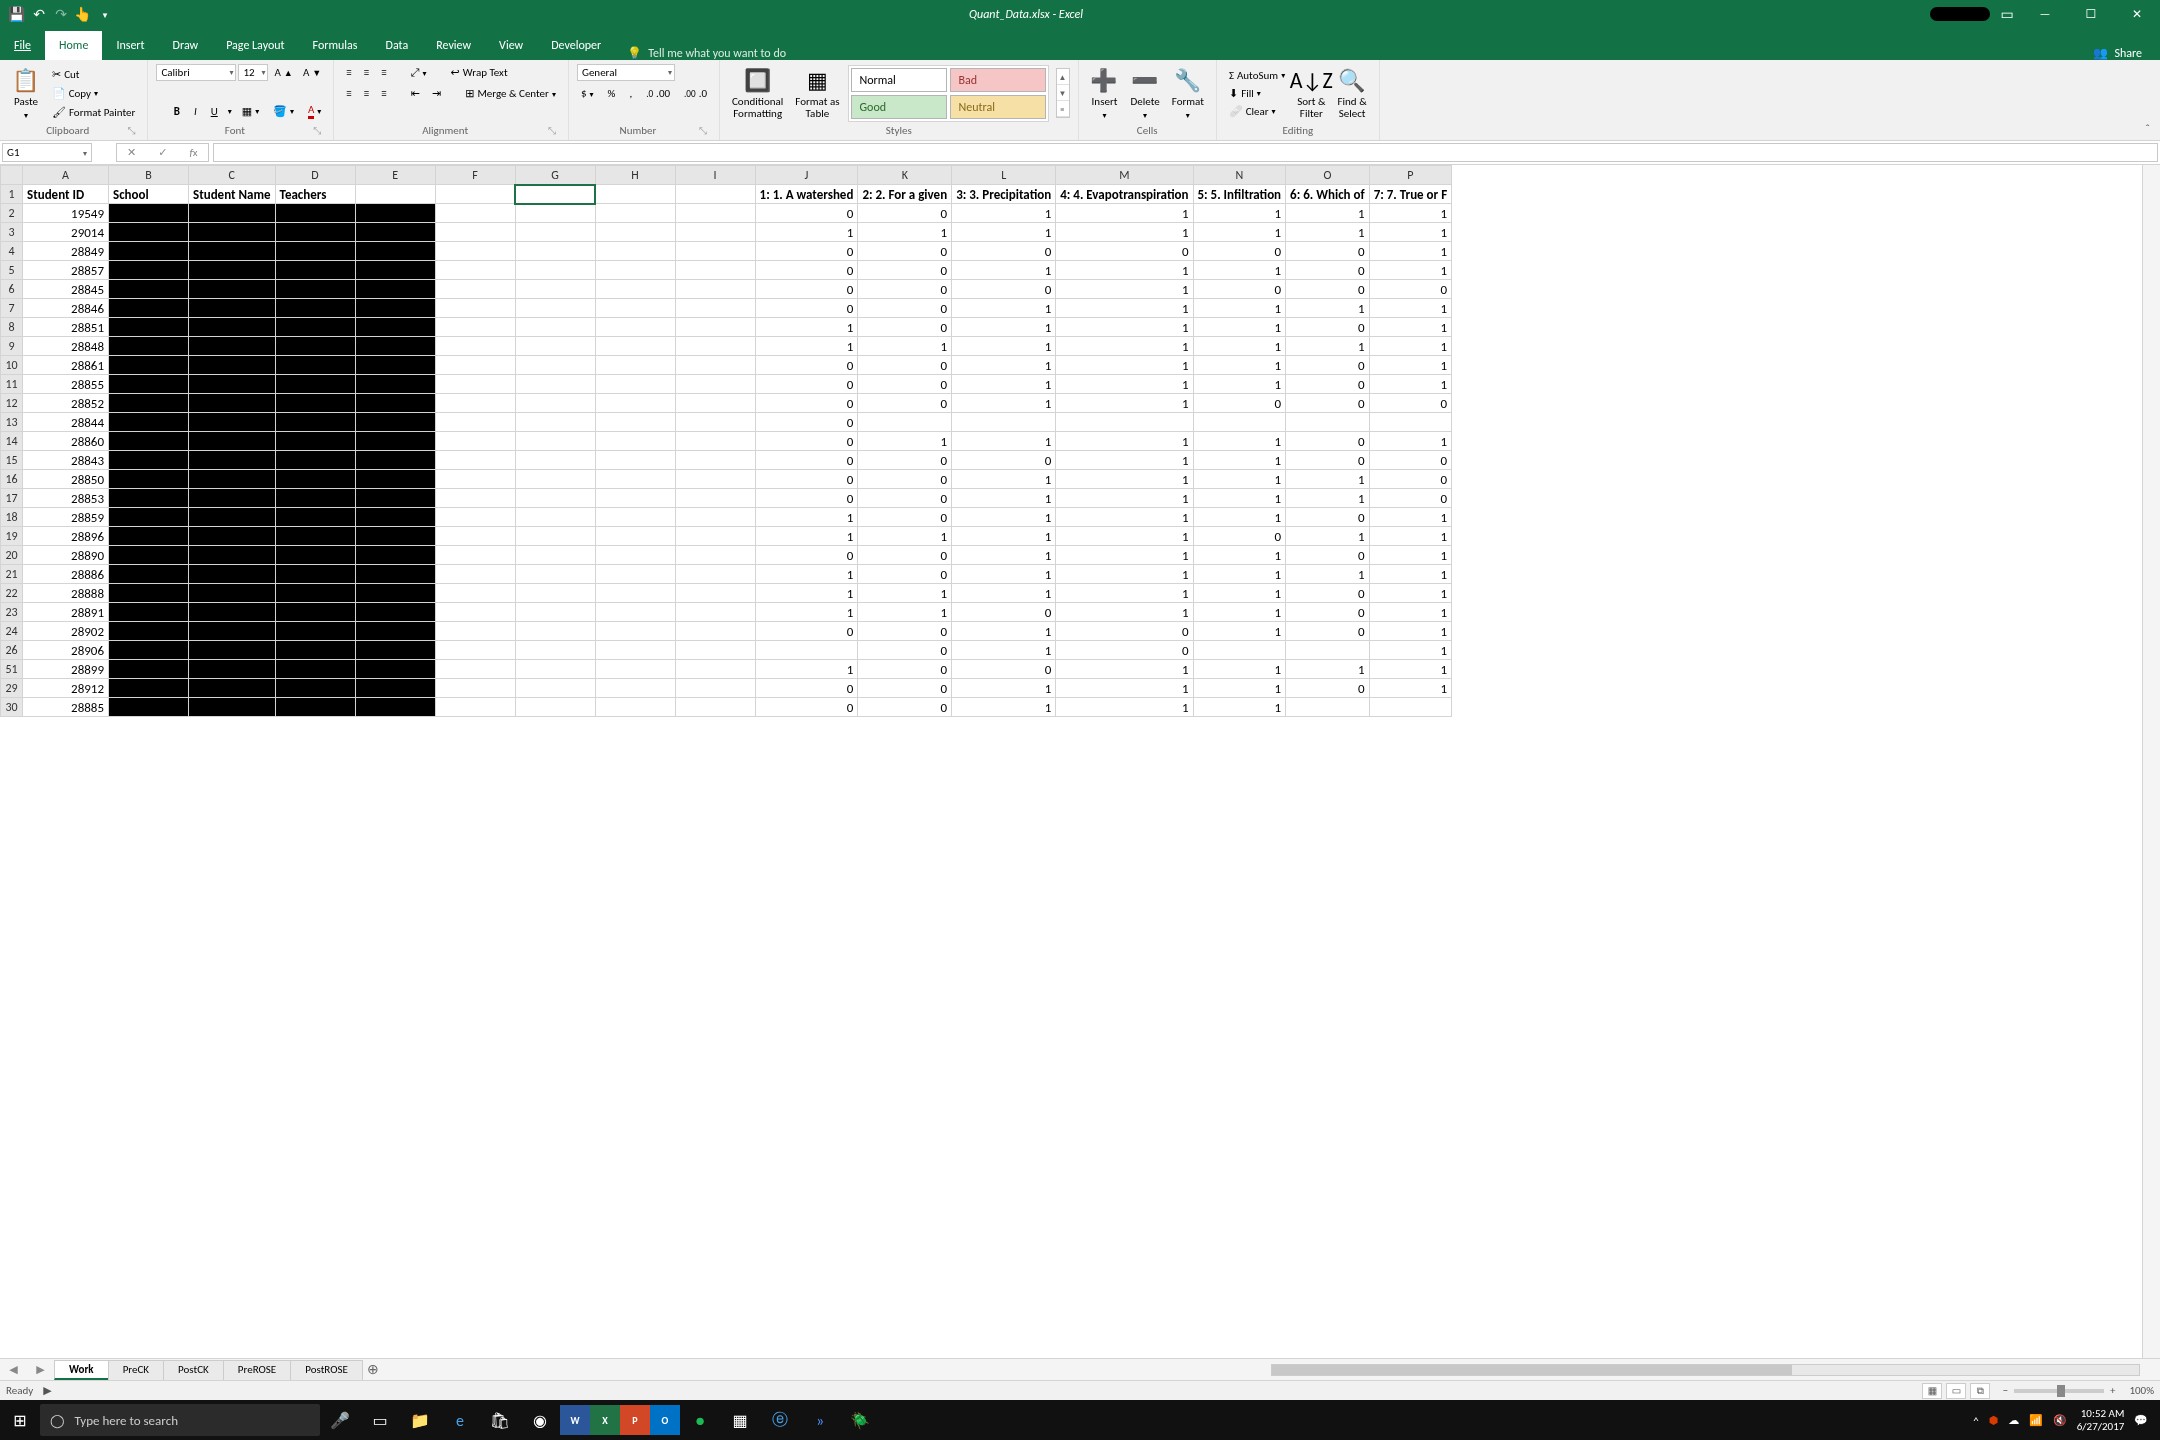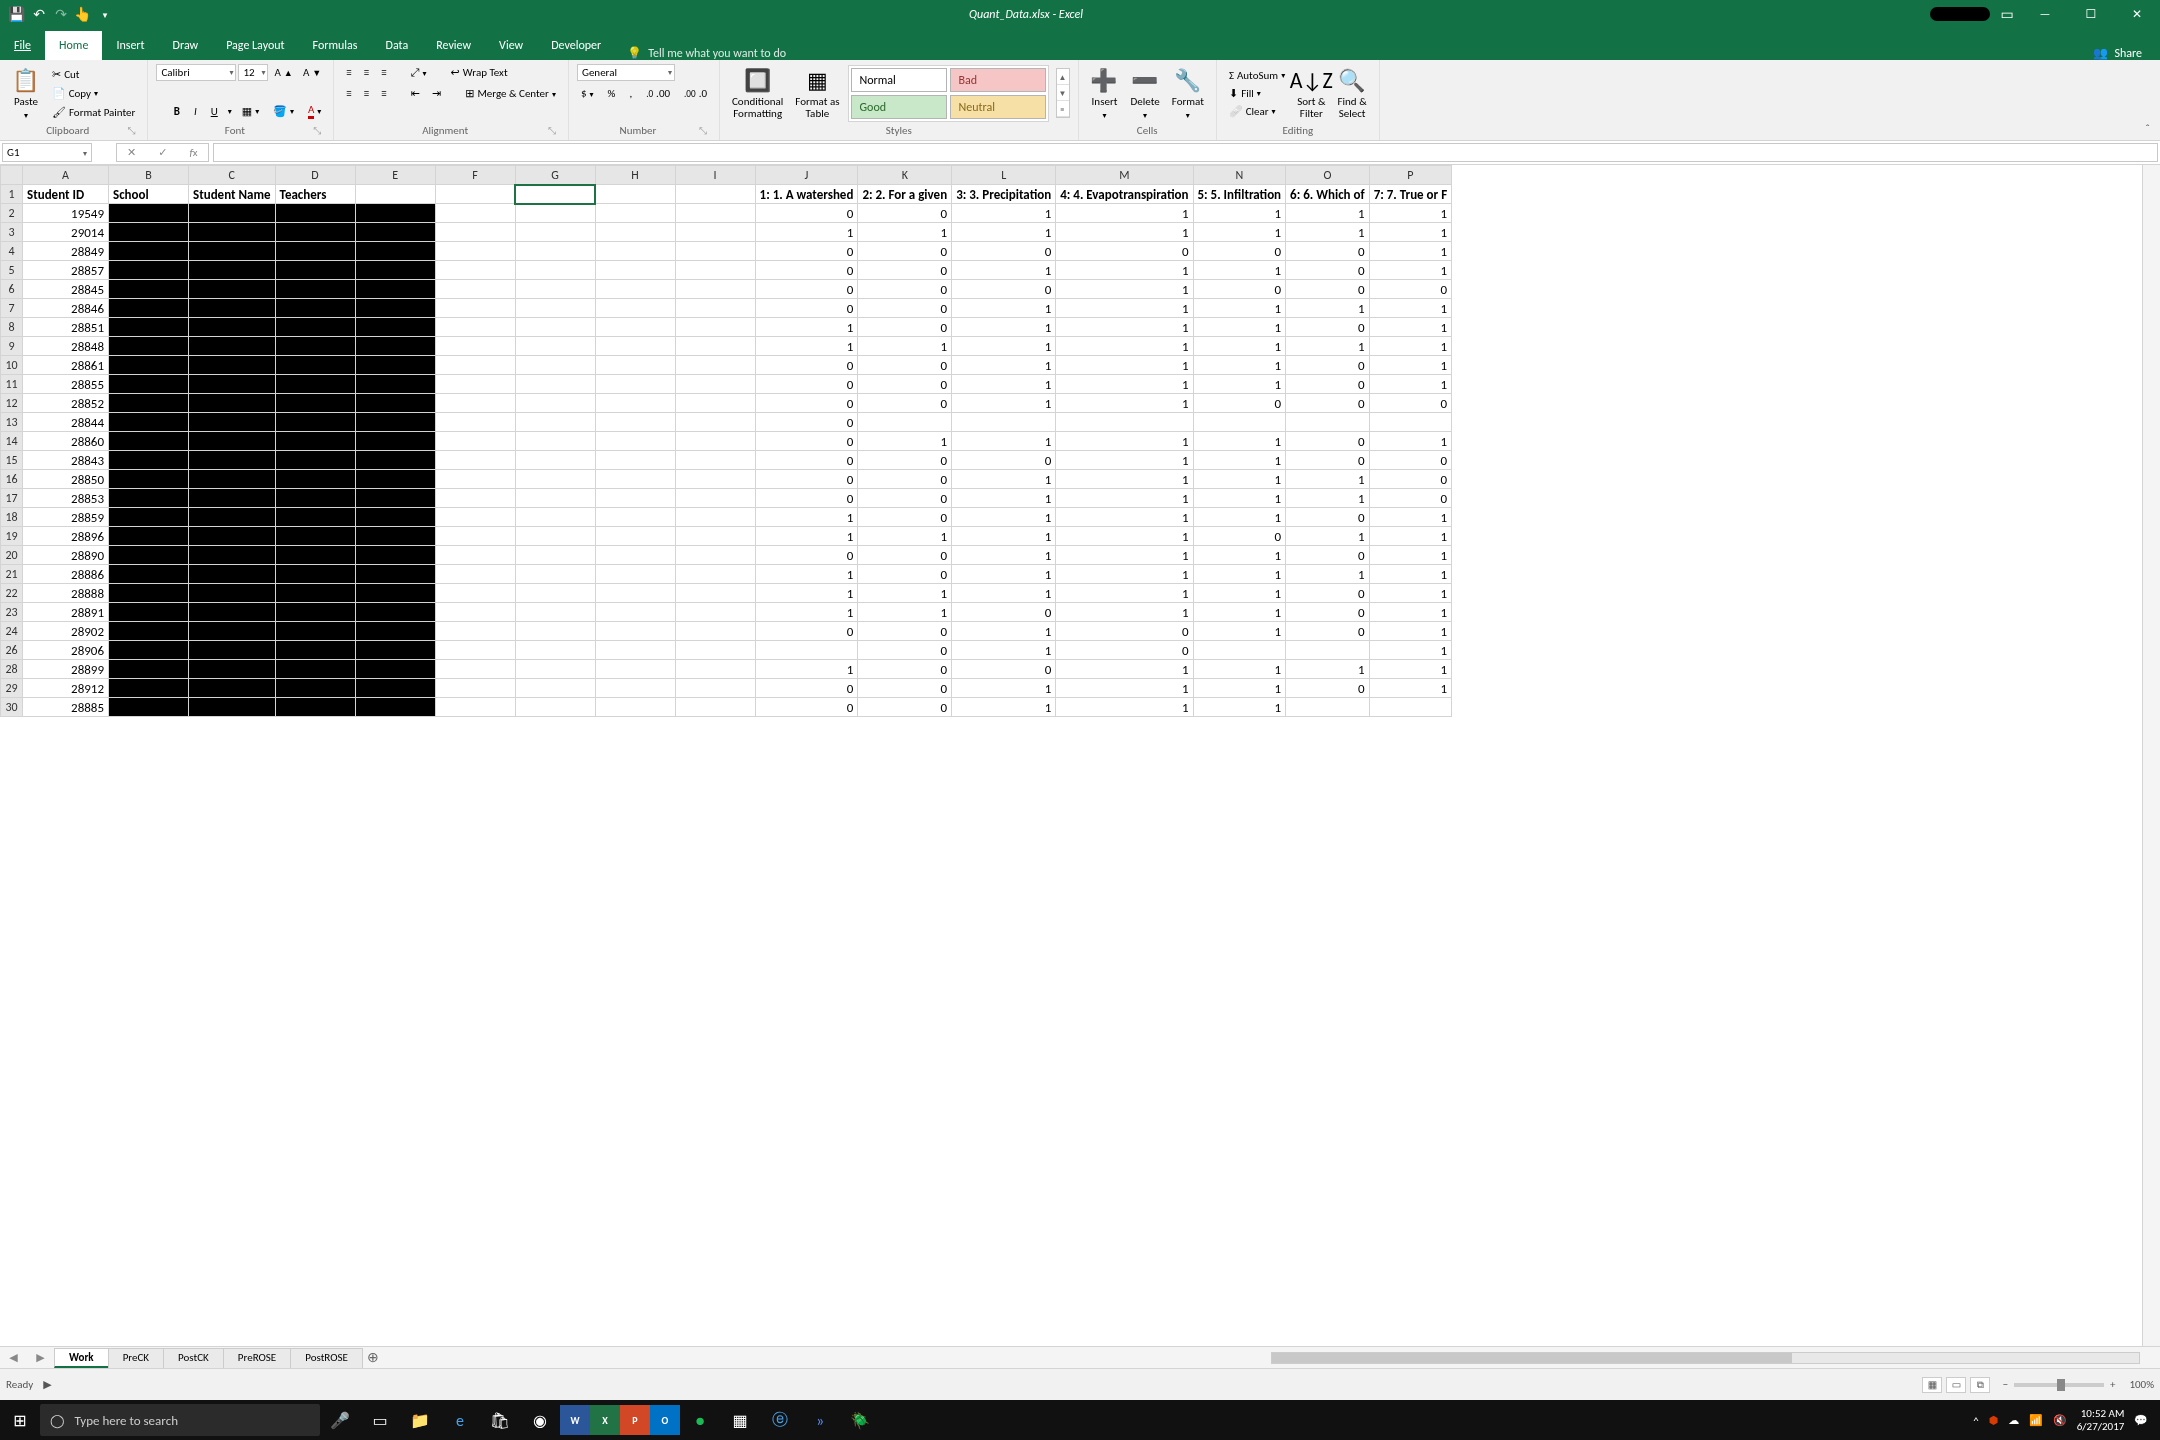--- a/index.html
+++ b/index.html
@@ -77,21 +77,21 @@
 .tabsarea { display: flex; align-items: center; height: 22px; border-top: 1px solid #d4d4d4; background: #f4f4f4; font-size: 11px; }
 .nav-arrows { width: 54px; display: flex; justify-content: space-around; color: #888; }
 .sheettab { padding: 2px 14px; background: #fff; border: 1px solid #ccc; border-bottom: none; margin-right: -1px; cursor: pointer; }
 .sheettab.active { background: #fff; font-weight: bold; border-bottom: 2px solid #127246; }
 .sheettab.inactive { background: #eaeaea; }
 .addtab { width: 22px; text-align: center; color: #666; font-size: 14px; }
 .hscroll-placeholder { flex: 1; margin: 2px 20px 2px 20px; height: 12px; background: #e8e8e8; border: 1px solid #ccc; position: relative; }
 .hscroll-thumb { position: absolute; height: 100%; background: #c8c8c8; left: 0; width: 60%; }
 
 
-.statusbar { height: 32px; background: #f1f1f1; border-top: 1px solid #d4d4d4; display: flex; align-items: center; padding: 0 6px; font-size: 11px; color: #555; }
+.statusbar { height: 20px; background: #f1f1f1; border-top: 1px solid #d4d4d4; display: flex; align-items: center; padding: 0 6px; font-size: 11px; color: #555; }
 .statusbar .spacer { flex: 1; }
 .view-btns { display: flex; gap: 4px; margin-right: 12px; }
 .view-btn { width: 20px; height: 16px; border: 1px solid #ccc; background: #fff; font-size: 10px; display: flex; align-items: center; justify-content: center; }
 .zoom { display: flex; align-items: center; gap: 6px; }
 .zoom-track { width: 90px; height: 4px; background: #ccc; position: relative; }
 .zoom-thumb { width: 8px; height: 12px; background: #888; position: absolute; top: -4px; left: 48%; }
 
 
 .taskbar { height: 40px; background: #111; display: flex; align-items: center; color: #fff; }
 .taskbar .tb-btn { width: 40px; height: 40px; display: flex; align-items: center; justify-content: center; font-size: 16px; }
@@ -848,21 +848,21 @@
             <td class=""></td>
             <td class=""></td>
             <td class="num">0</td>
             <td class="num">1</td>
             <td class="num">0</td>
             <td class=""></td>
             <td class=""></td>
             <td class="num">1</td>
           </tr>
           <tr>
-            <th class="rowhdr">28</th>
+            <th class="rowhdr">51</th>
             <td class="num">28899</td>
             <td class="redacted"></td>
             <td class="redacted"></td>
             <td class="redacted"></td>
             <td class="redacted"></td>
             <td class=""></td>
             <td class=""></td>
             <td class=""></td>
             <td class=""></td>
             <td class="num">1</td>

